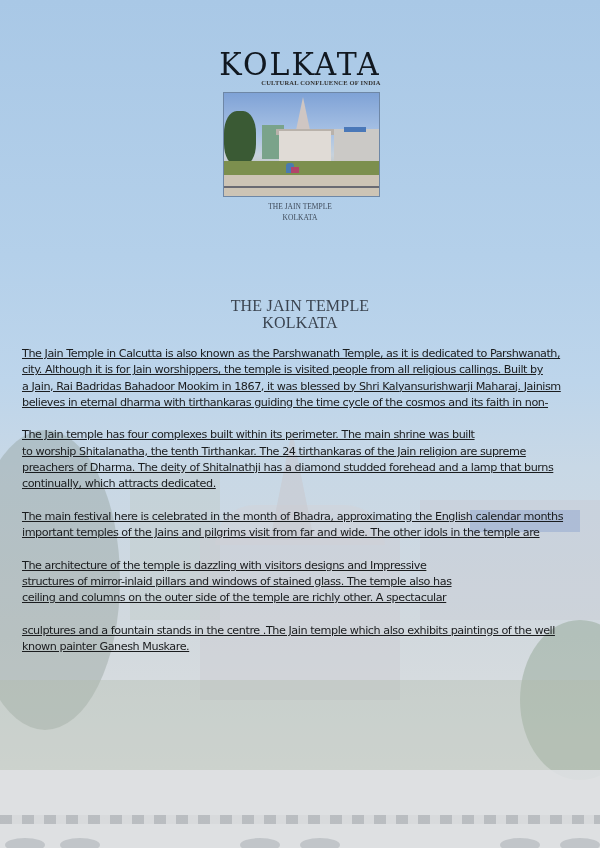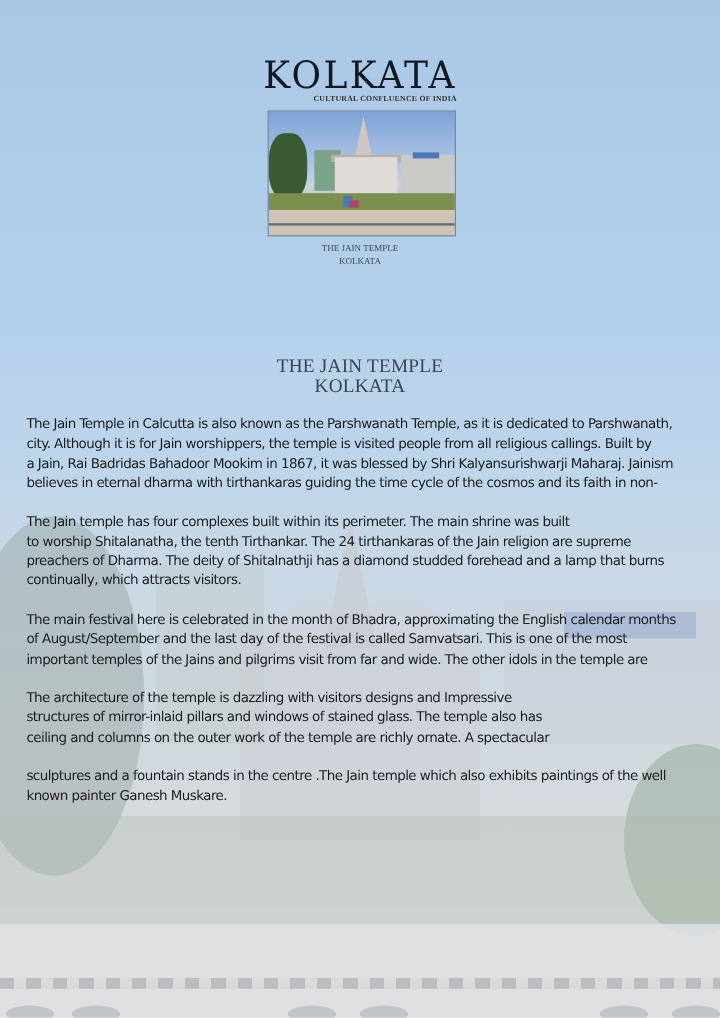--- a/index.html
+++ b/index.html
@@ -64,21 +64,21 @@
     position: absolute; left: 0; top: 297px; width: 600px; text-align: center;
     font-family: "Liberation Serif", serif; font-size: 16px; color: #3b4450;
     line-height: 17px; letter-spacing: 0.2px;
   }
   .body-text {
     position: absolute; left: 22px; top: 346px; width: 560px;
     font-family: "DejaVu Sans", sans-serif; font-size: 11.2px; color: #1a1c1e;
     line-height: 16.3px; letter-spacing: -0.45px;
   }
   .body-text p { margin: 0 0 16.3px 0; white-space: nowrap; }
-  .body-text .line { display: block; }
+  .body-text .line { display: block; text-decoration: underline; }
 </style>
 </head>
 <body>
 
 <div class="bg-photo">
   <div class="shape tree-left"></div>
   <div class="shape bldg-left"></div>
   <div class="shape bldg-right"></div>
   <div class="shape bldg-right-roof"></div>
   <div class="shape temple-dome"></div>
@@ -132,29 +132,28 @@
   <p>
     <span class="line">The Jain Temple in Calcutta is also known as the Parshwanath Temple, as it is dedicated to Parshwanath,</span>
     <span class="line">city.  Although it is for Jain worshippers, the temple is visited people from all religious callings. Built by</span>
     <span class="line">a Jain, Rai Badridas Bahadoor Mookim in 1867, it was blessed by Shri Kalyansurishwarji Maharaj. Jainism</span>
     <span class="line">believes in eternal dharma with tirthankaras guiding the time cycle of the cosmos and its faith in non-</span>
   </p>
   <p>
     <span class="line">The Jain temple has four complexes built within its perimeter. The main shrine was built</span>
     <span class="line">to worship Shitalanatha, the tenth Tirthankar. The 24 tirthankaras of the Jain religion are supreme</span>
     <span class="line">preachers of Dharma. The deity of Shitalnathji has a diamond studded forehead and a lamp that burns</span>
-    <span class="line">continually, which attracts visitors.</span>
+    <span class="line">continually, which attracts dedicated.</span>
   </p>
   <p>
     <span class="line">The main festival here is celebrated in the month of Bhadra, approximating the English calendar months</span>
-    <span class="line">of August/September and the last day of the festival is called Samvatsari. This is one of the most</span>
     <span class="line">important temples of the Jains and pilgrims visit from far and wide. The other idols in the temple are</span>
   </p>
   <p>
     <span class="line">The architecture of the temple is dazzling with visitors designs and Impressive</span>
     <span class="line">structures of mirror-inlaid pillars and windows of stained glass. The temple also has</span>
-    <span class="line">ceiling and columns on the outer work of the temple are richly ornate. A spectacular</span>
+    <span class="line">ceiling and columns on the outer side of the temple are richly other. A spectacular</span>
   </p>
   <p>
     <span class="line">sculptures and a fountain stands in the centre .The Jain temple which also exhibits paintings of the well</span>
     <span class="line">known painter Ganesh Muskare.</span>
   </p>
 </article>
 
 </body></html>

